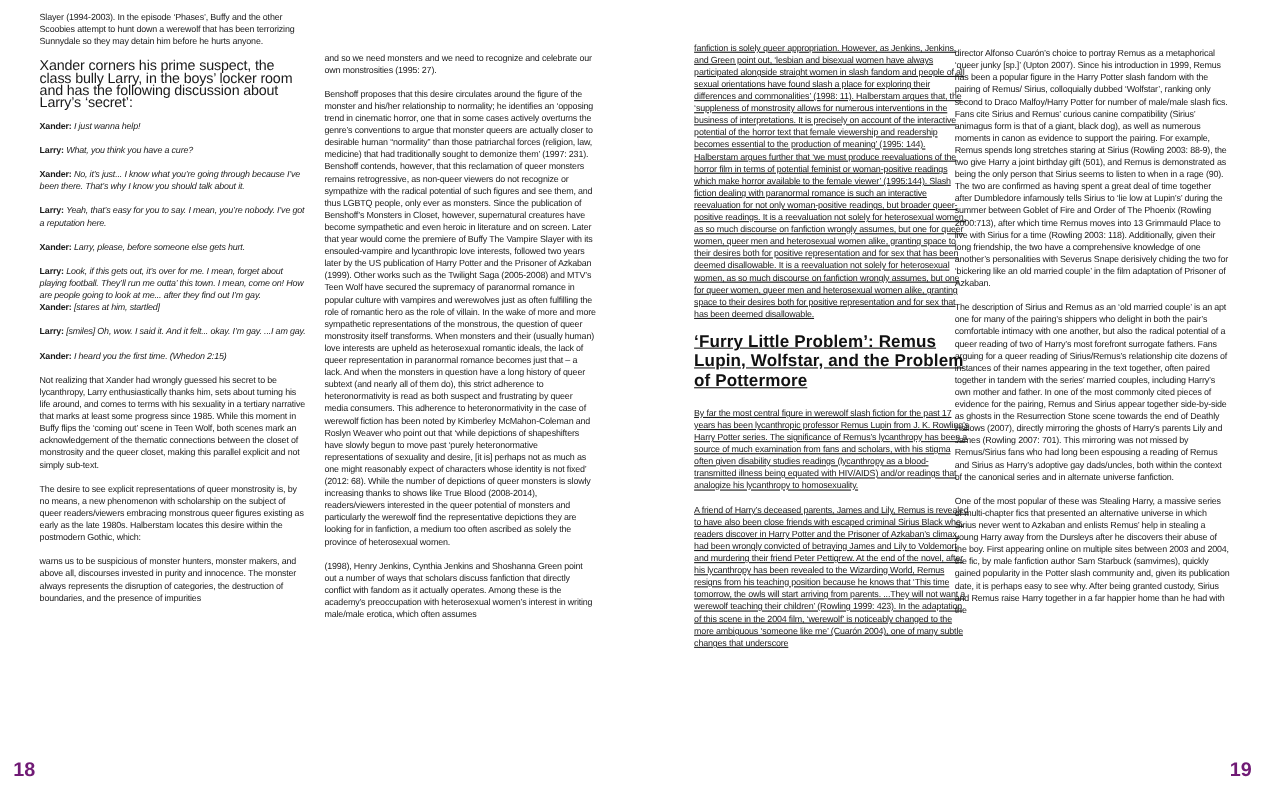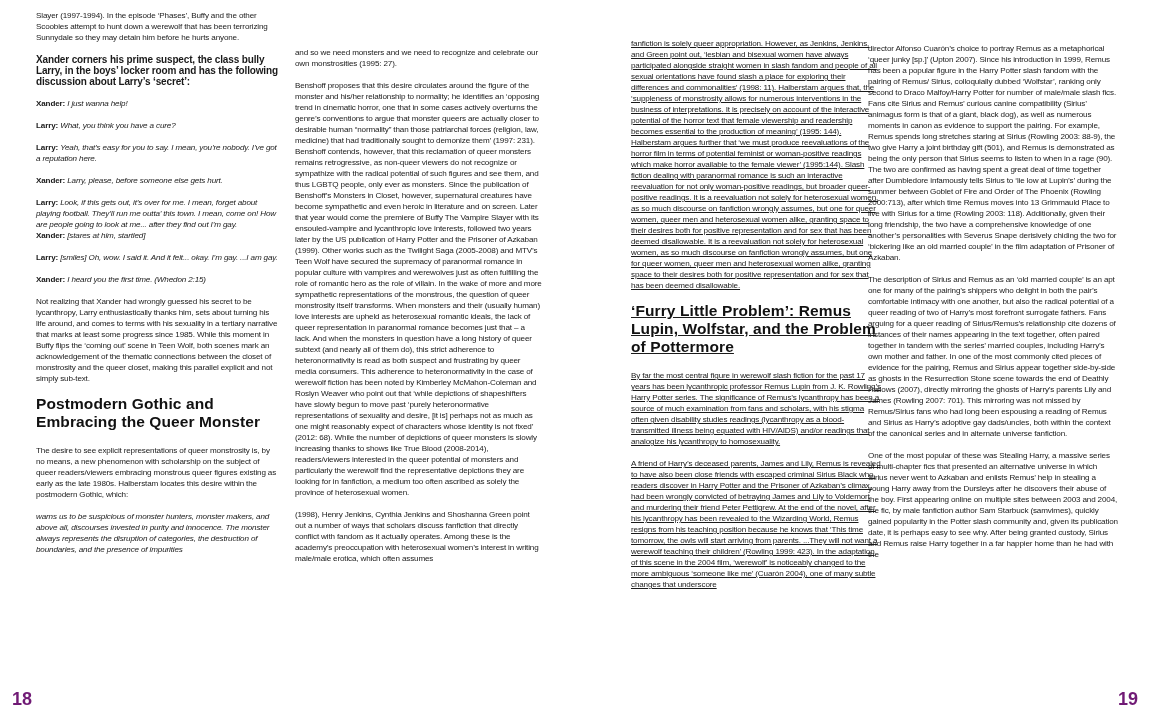--- a/index.html
+++ b/index.html
@@ -12,54 +12,54 @@
   .spread { position: relative; width: 1152px; height: 720px; }
   .col {
     position: absolute; top: 10px; width: 244px;
     font-size: 8.1px; line-height: 11px; letter-spacing: -0.15px;
   }
   .col p { margin: 0 0 11px 0; }
   #col1 { left: 36px; }
   #col2 { left: 295px; top: 47px; width: 247px; }
   #col3 { left: 631px; top: 38px; width: 250px; text-decoration: underline; }
   #col4 { left: 868px; top: 43px; width: 250px; }
-  .lead-bold { font-weight: bold; font-size: 10px; }
+  .lead-bold { font-weight: normal; font-size: 13px; }
   .speaker { font-weight: bold; }
   .line-it { font-style: italic; margin-top: 28px; }
   h2 {
     font-size: 15.5px; line-height: 18px; margin: 6px 0 14px 0;
     font-weight: bold; letter-spacing: 0.1px; color: #111;
   }
-  .quote-block { margin: 0; font-style: italic; }
+  .quote-block { margin: 0; }
   .pagenum {
     position: absolute; bottom: 10px;
     font-size: 18px; font-weight: bold; color: #701a75;
   }
   #page-left-num { left: 12px; }
   #page-right-num { right: 14px; }
 </style>
 </head>
 <body>
 
 <div class="spread">
 
   <div id="col1" class="col">
-    <p>Slayer (1997-1994). In the episode ‘Phases’, Buffy and the other Scoobies attempt to hunt down a werewolf that has been terrorizing Sunnydale so they may detain him before he hurts anyone.</p>
+    <p>Slayer (1994-2003). In the episode ‘Phases’, Buffy and the other Scoobies attempt to hunt down a werewolf that has been terrorizing Sunnydale so they may detain him before he hurts anyone.</p>
     <p class="lead-bold">Xander corners his prime suspect, the class bully Larry, in the boys’ locker room and has the following discussion about Larry’s ‘secret’:</p>
 
     <p><span class="speaker">Xander:</span> <span class="line-it">I just wanna help!</span></p>
     <p><span class="speaker">Larry:</span> <span class="line-it">What, you think you have a cure?</span></p>
+    <p><span class="speaker">Xander:</span> <span class="line-it">No, it’s just... I know what you’re going through because I’ve been there. That’s why I know you should talk about it.</span></p>
     <p><span class="speaker">Larry:</span> <span class="line-it">Yeah, that’s easy for you to say. I mean, you’re nobody. I’ve got a reputation here.</span></p>
     <p><span class="speaker">Xander:</span> <span class="line-it">Larry, please, before someone else gets hurt.</span></p>
     <p><span class="speaker">Larry:</span> <span class="line-it">Look, if this gets out, it’s over for me. I mean, forget about playing football. They’ll run me outta’ this town. I mean, come on! How are people going to look at me... after they find out I’m gay.</span><br><span class="speaker">Xander:</span> <span class="line-it">[stares at him, startled]</span></p>
     <p><span class="speaker">Larry:</span> <span class="line-it">[smiles] Oh, wow. I said it. And it felt... okay. I’m gay. ...I am gay.</span></p>
     <p><span class="speaker">Xander:</span> <span class="line-it">I heard you the first time. (Whedon 2:15)</span></p>
 
     <p>Not realizing that Xander had wrongly guessed his secret to be lycanthropy, Larry enthusiastically thanks him, sets about turning his life around, and comes to terms with his sexuality in a tertiary narrative that marks at least some progress since 1985. While this moment in Buffy flips the ‘coming out’ scene in Teen Wolf, both scenes mark an acknowledgement of the thematic connections between the closet of monstrosity and the queer closet, making this parallel explicit and not simply sub-text.</p>
-    <h2>Postmodern Gothic and Embracing the Queer Monster</h2>
     <p>The desire to see explicit representations of queer monstrosity is, by no means, a new phenomenon with scholarship on the subject of queer readers/viewers embracing monstrous queer figures existing as early as the late 1980s. Halberstam locates this desire within the postmodern Gothic, which:</p>
     <p class="quote-block">warns us to be suspicious of monster hunters, monster makers, and above all, discourses invested in purity and innocence. The monster always represents the disruption of categories, the destruction of boundaries,  and the presence of impurities</p>
   </div>
 
   <div id="col2" class="col">
     <p>and so we need monsters and we need to recognize and celebrate our own monstrosities (1995: 27).</p>
     <p>Benshoff proposes that this desire circulates around the figure of the monster and his/her relationship to normality; he identifies an ‘opposing trend in cinematic horror, one that in some cases actively overturns the genre’s conventions to argue that monster queers are actually  closer to desirable human “normality” than those patriarchal forces (religion, law, medicine) that had traditionally sought to demonize them’ (1997: 231). Benshoff contends, however, that this reclamation of queer monsters remains retrogressive, as non-queer viewers do not recognize or sympathize with the radical potential of such figures and see them, and thus LGBTQ people, only ever as monsters. Since the publication of Benshoff’s Monsters in Closet, however, supernatural creatures have become sympathetic and even heroic in literature and on screen. Later that year would come the premiere of Buffy The Vampire Slayer with its ensouled-vampire and lycanthropic love interests, followed two years later by the US publication of Harry Potter and the Prisoner of Azkaban (1999). Other works such as the Twilight Saga (2005-2008) and MTV’s Teen Wolf have secured the supremacy of paranormal romance in popular culture with vampires and werewolves just as often fulfilling the role of romantic hero as the role of villain. In the wake of more and more sympathetic representations of the monstrous, the question of queer monstrosity itself transforms. When monsters and their (usually human) love interests are upheld as heterosexual romantic ideals, the lack of queer representation in paranormal romance becomes just that – a lack. And when the monsters in question have a long history of queer subtext (and nearly all of them do), this strict adherence to heteronormativity is read as both suspect and frustrating by queer media consumers. This adherence to heteronormativity in the case of werewolf fiction has been noted by Kimberley McMahon-Coleman and Roslyn Weaver who point out that ‘while depictions of shapeshifters have slowly begun to move past ‘purely heteronormative representations of sexuality and desire, [it is] perhaps not as much as one might reasonably expect of characters whose identity is not fixed’ (2012: 68). While the number of depictions of queer monsters is slowly increasing thanks to shows like True Blood (2008-2014), readers/viewers interested in the queer potential of monsters and particularly the werewolf find the representative depictions they are looking for in fanfiction, a medium too often ascribed as solely the province of heterosexual women.</p>
     <p>(1998), Henry Jenkins, Cynthia Jenkins and Shoshanna Green point out a number of ways that scholars discuss fanfiction that directly conflict with fandom as it actually operates. Among these is the academy’s preoccupation with heterosexual women’s interest in writing male/male erotica, which often assumes</p>
   </div>
 

